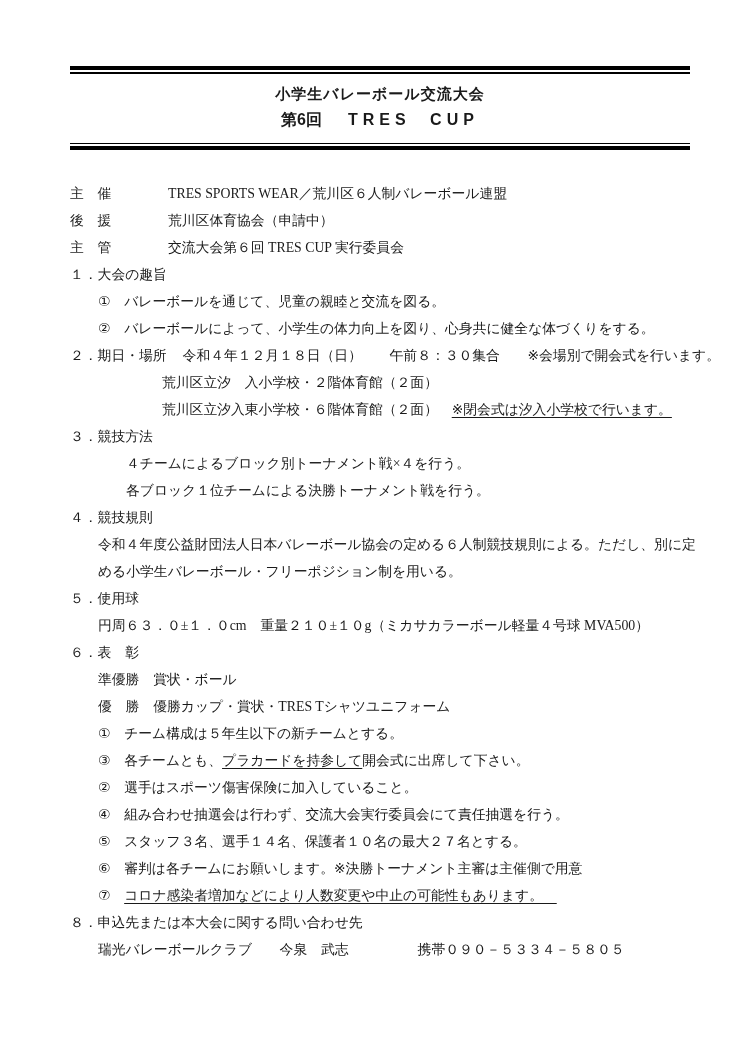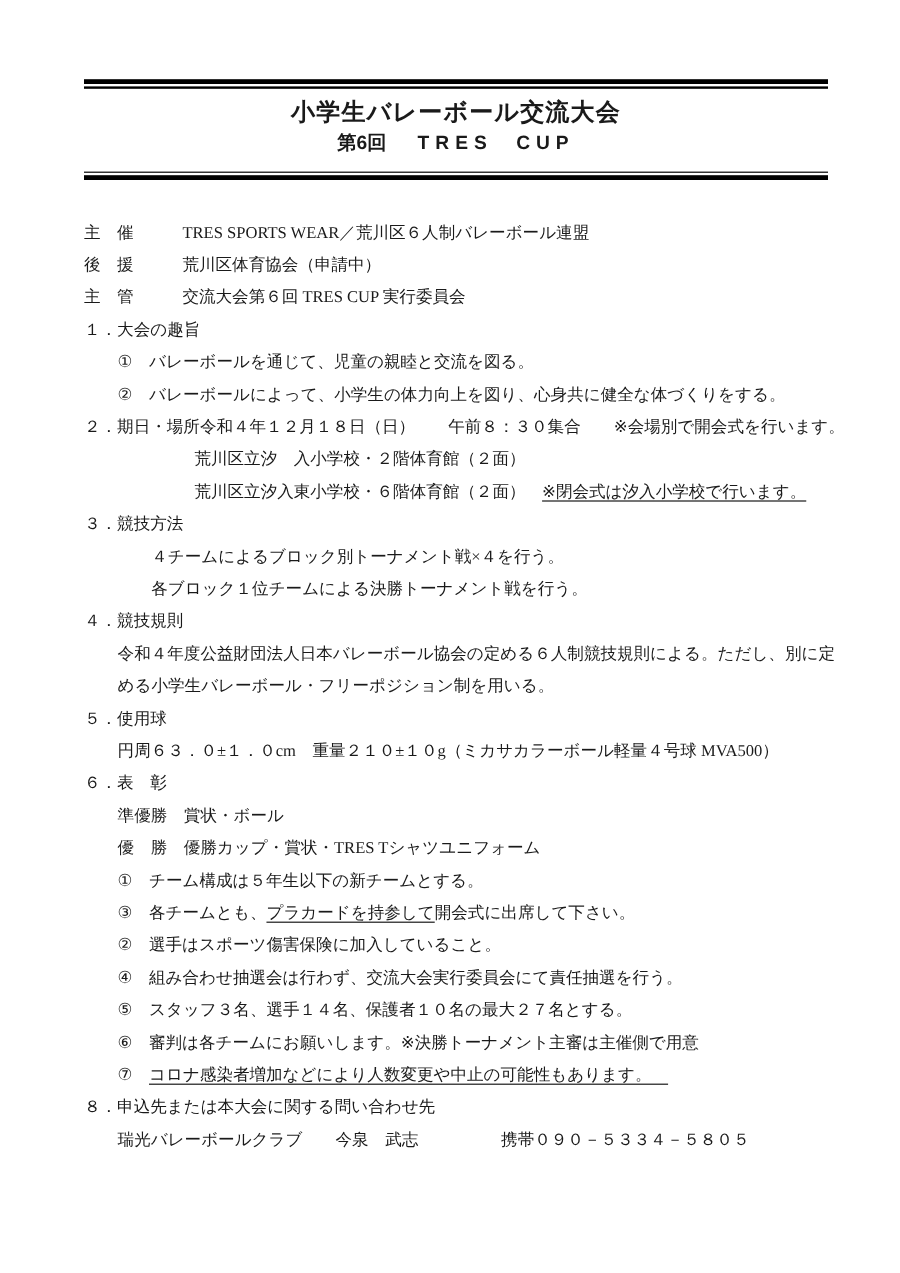--- a/index.html
+++ b/index.html
@@ -19,21 +19,21 @@
   .rule{height:2px;}
   .rule-top{border-top:4px solid #000;border-bottom:2px solid #000;}
   .rule-bottom{border-top:1px solid #000;border-bottom:4px solid #000;}
   .header-text{
     text-align:center;
     padding:9px 0 8px 0;
     font-family:"Liberation Sans","DejaVu Sans",sans-serif;
     font-weight:bold;
   }
   .subtitle{
-    font-size:20px;
+    font-size:15px;
     line-height:22px;
     letter-spacing:1px;
   }
   .title{
     font-size:16px;
     line-height:30px;
   }
   .title-main{
     margin-left:26px;
     letter-spacing:5px;
@@ -41,21 +41,21 @@
   }
   .doc-body{margin-top:30px;}
   .line{
     display:flex;
     align-items:baseline;
     height:27px;
     line-height:27px;
     font-size:13.8px;
     white-space:pre;
   }
-  .ind0{margin-left:0;}
+  .ind0{margin-left:0;gap:16px;}
   .ind1{margin-left:28px;}
   .ind2{margin-left:56px;}
   .ind3{margin-left:92px;}
   .line-label{flex:none;min-width:82px;}
   .u{text-decoration:underline;text-underline-offset:3px;}
 </style>
 </head>
 <body>
 
 <div class="page">

